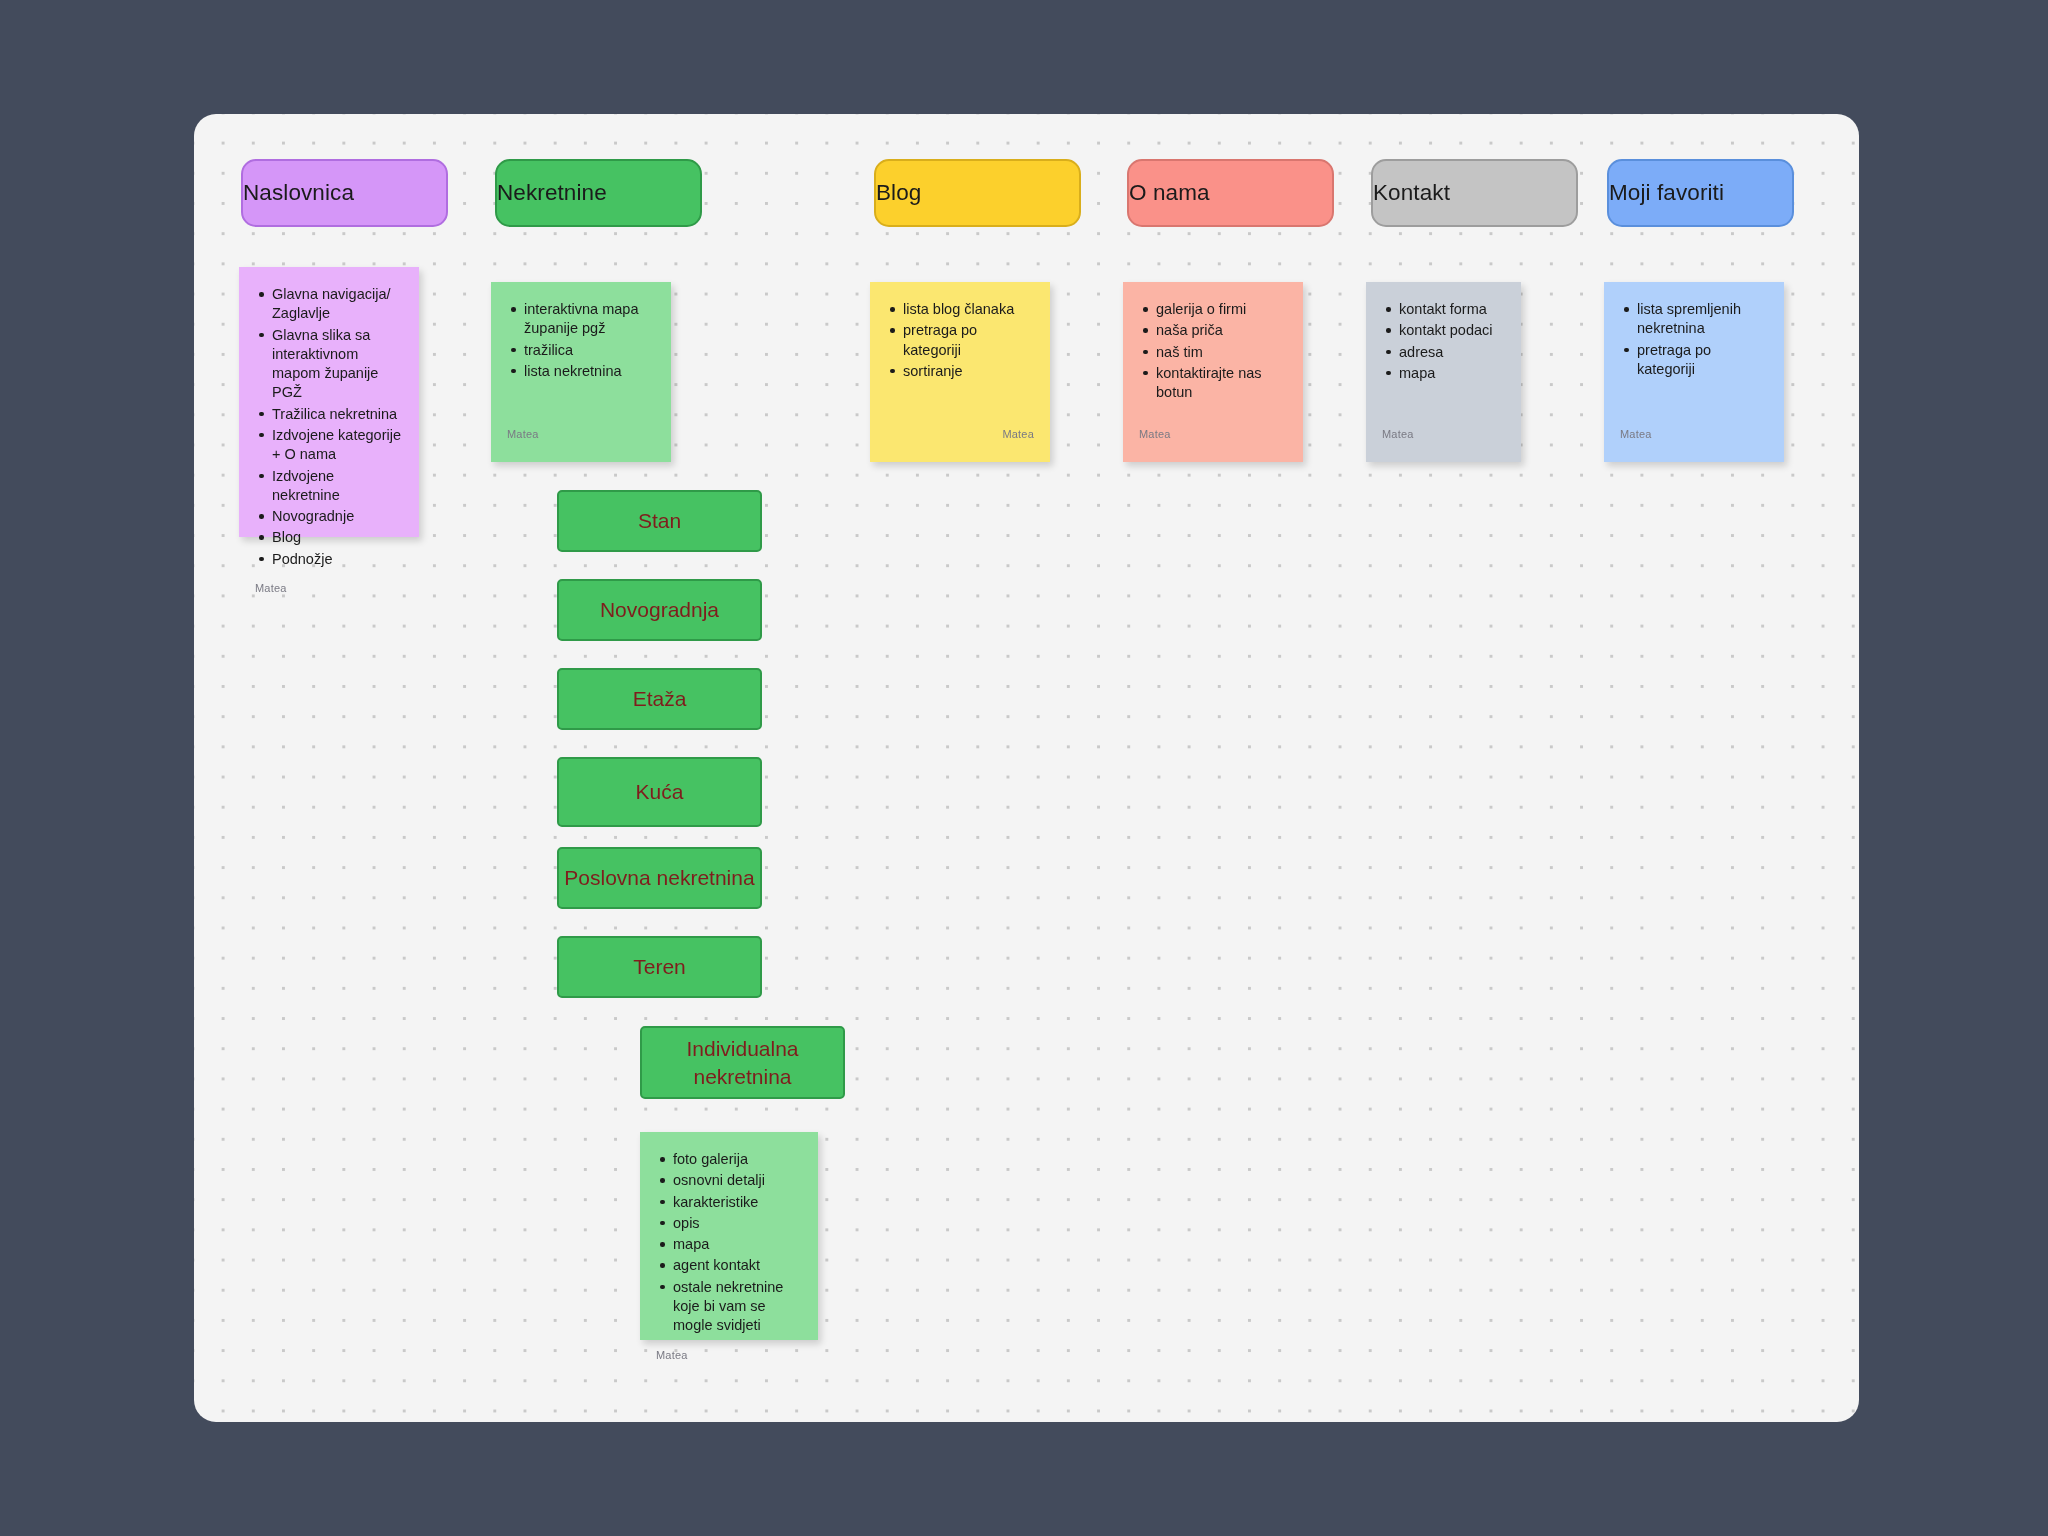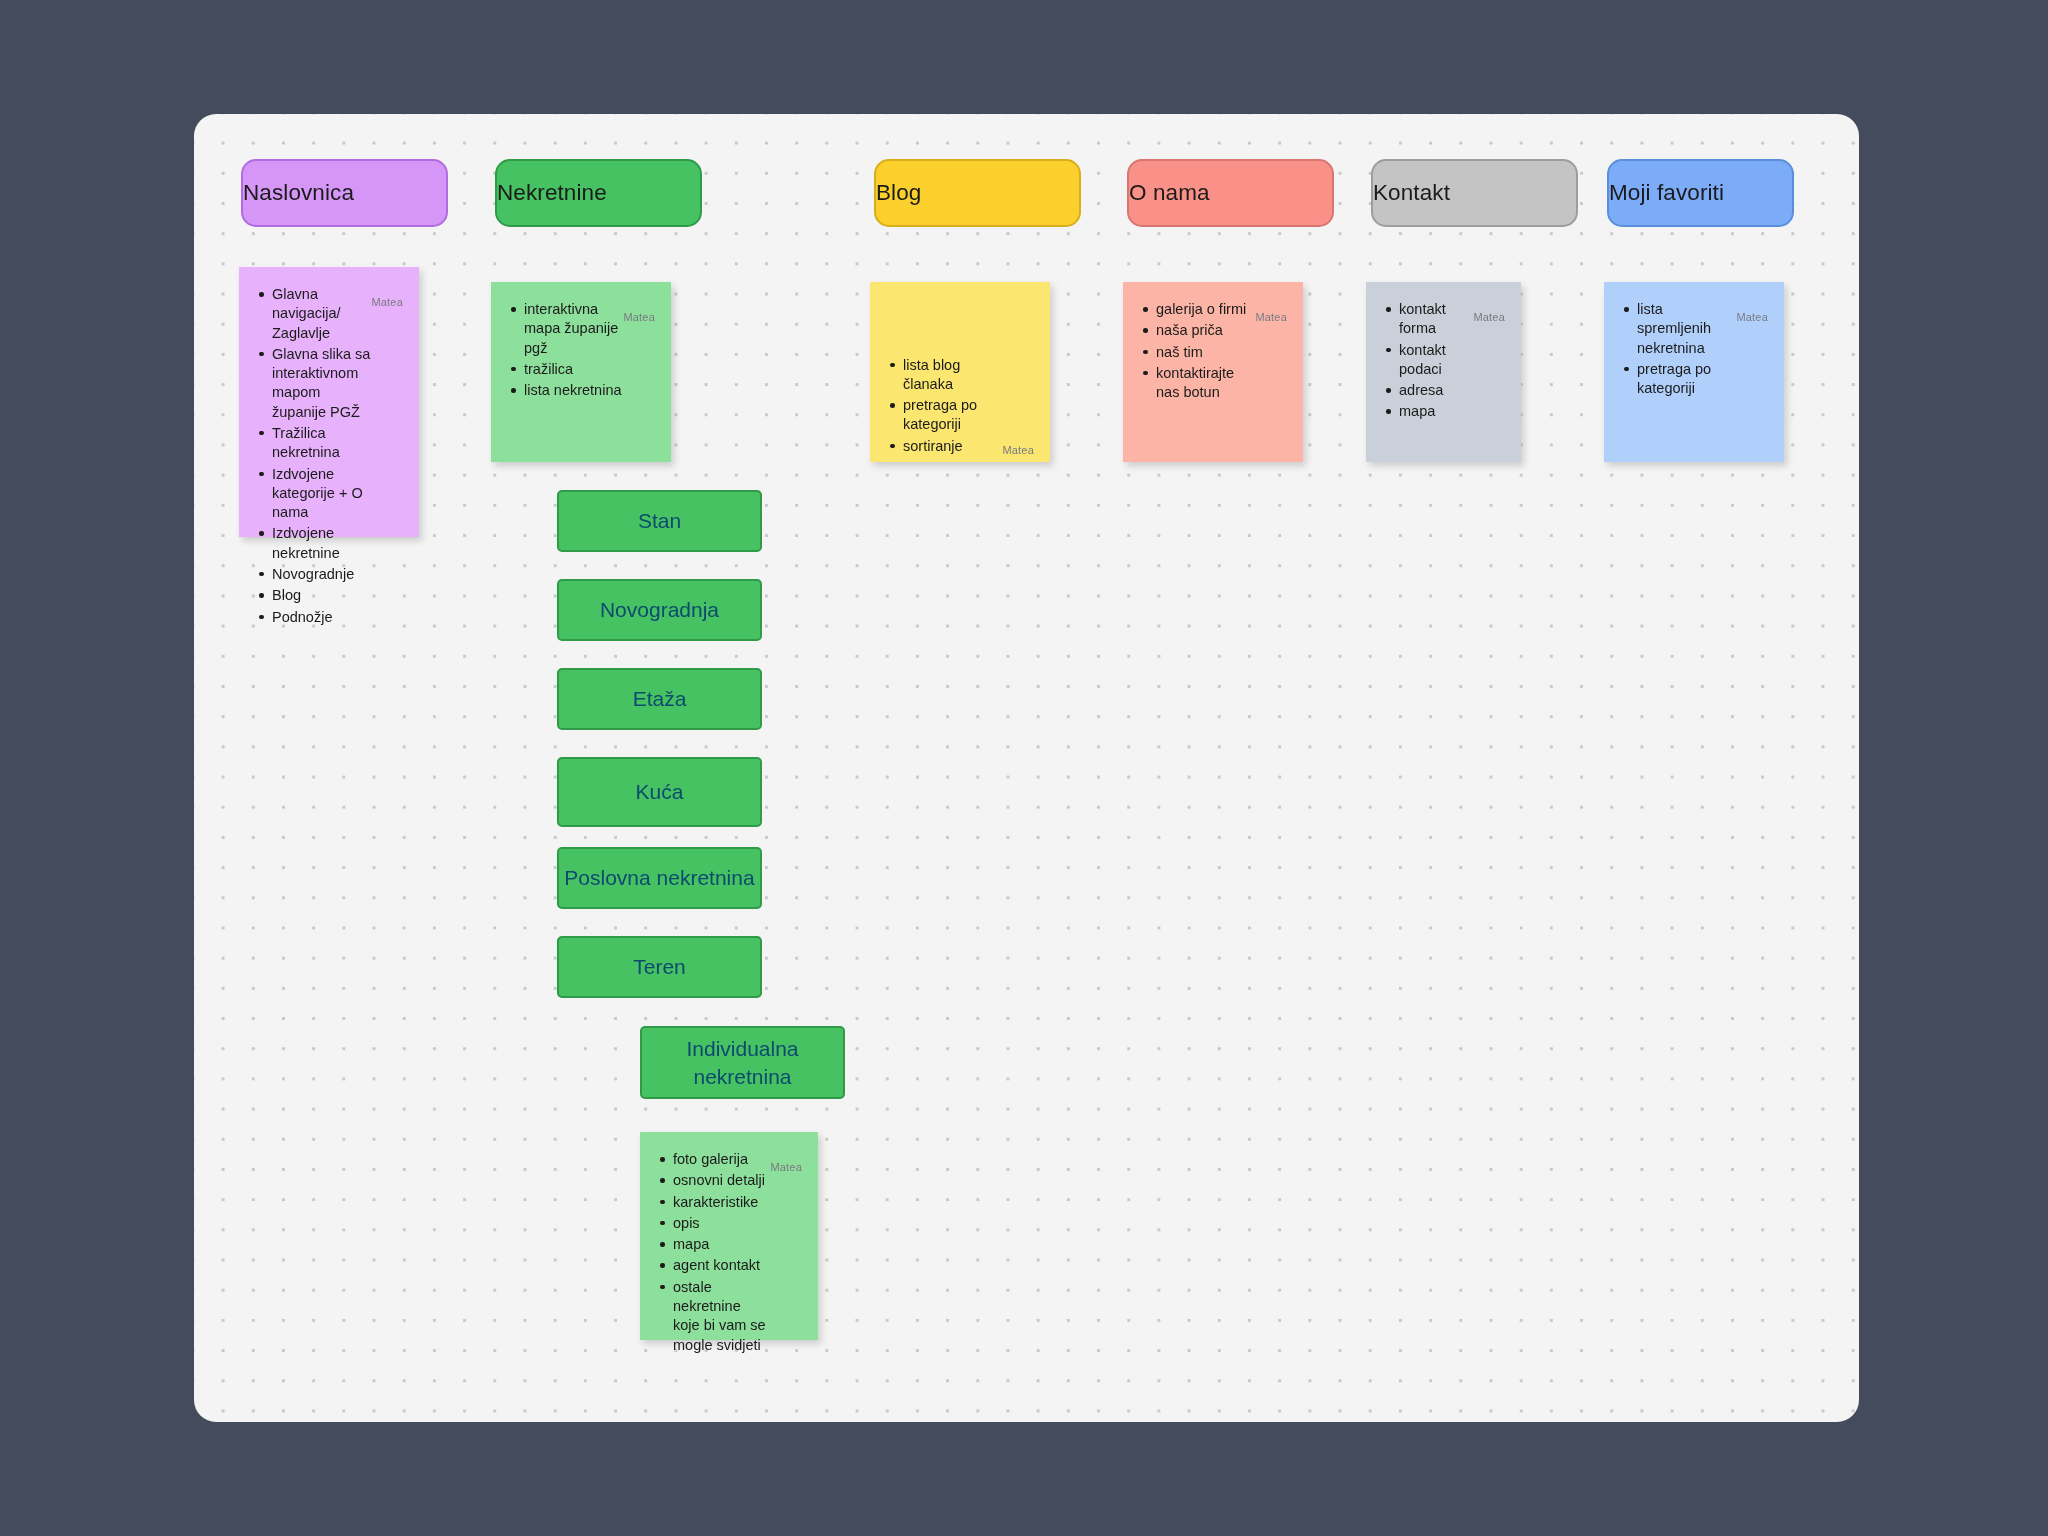--- a/index.html
+++ b/index.html
@@ -62,38 +62,38 @@
   
   .subcard {
     position: absolute;
     display: flex;
     align-items: center;
     justify-content: center;
     border-radius: 5px;
     background: #46c262;
     border: 2px solid #2f9a48;
     font-size: 21px;
-    color: #0c4a6e;
+    color: #7f1d1d;
     text-align: center;
     line-height: 1.3;
   }
   .sub-stan        { left: 363px; top: 376px;  width: 205px; height: 62px; }
   .sub-novogradnja { left: 363px; top: 465px;  width: 205px; height: 62px; }
   .sub-etaza       { left: 363px; top: 554px;  width: 205px; height: 62px; }
   .sub-kuca        { left: 363px; top: 643px;  width: 205px; height: 70px; }
   .sub-poslovna    { left: 363px; top: 733px;  width: 205px; height: 62px; }
   .sub-teren       { left: 363px; top: 822px;  width: 205px; height: 62px; }
   .sub-individ     { left: 446px; top: 912px;  width: 205px; height: 73px; }
 
   
   .note {
     position: absolute;
-    padding: 18px 16px 4px 16px;
+    padding: 18px 16px 20px 16px;
     display: flex;
-    flex-direction: row;
+    flex-direction: column;
     justify-content: space-between;
     box-shadow: 3px 4px 7px rgba(0,0,0,0.16);
     font-size: 14.5px;
     color: #1b1b1b;
     line-height: 1.33;
   }
   .note ul {
     list-style: none;
     padding: 0;
     margin: 0;

